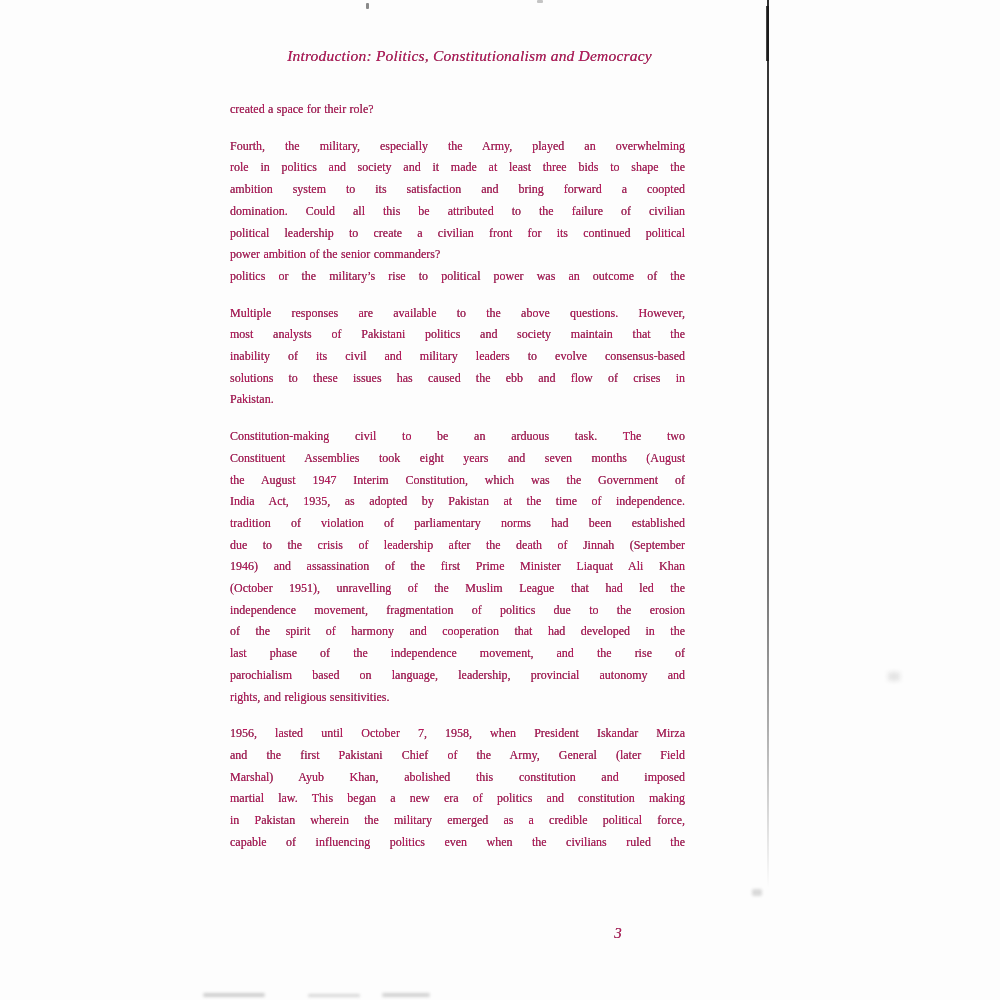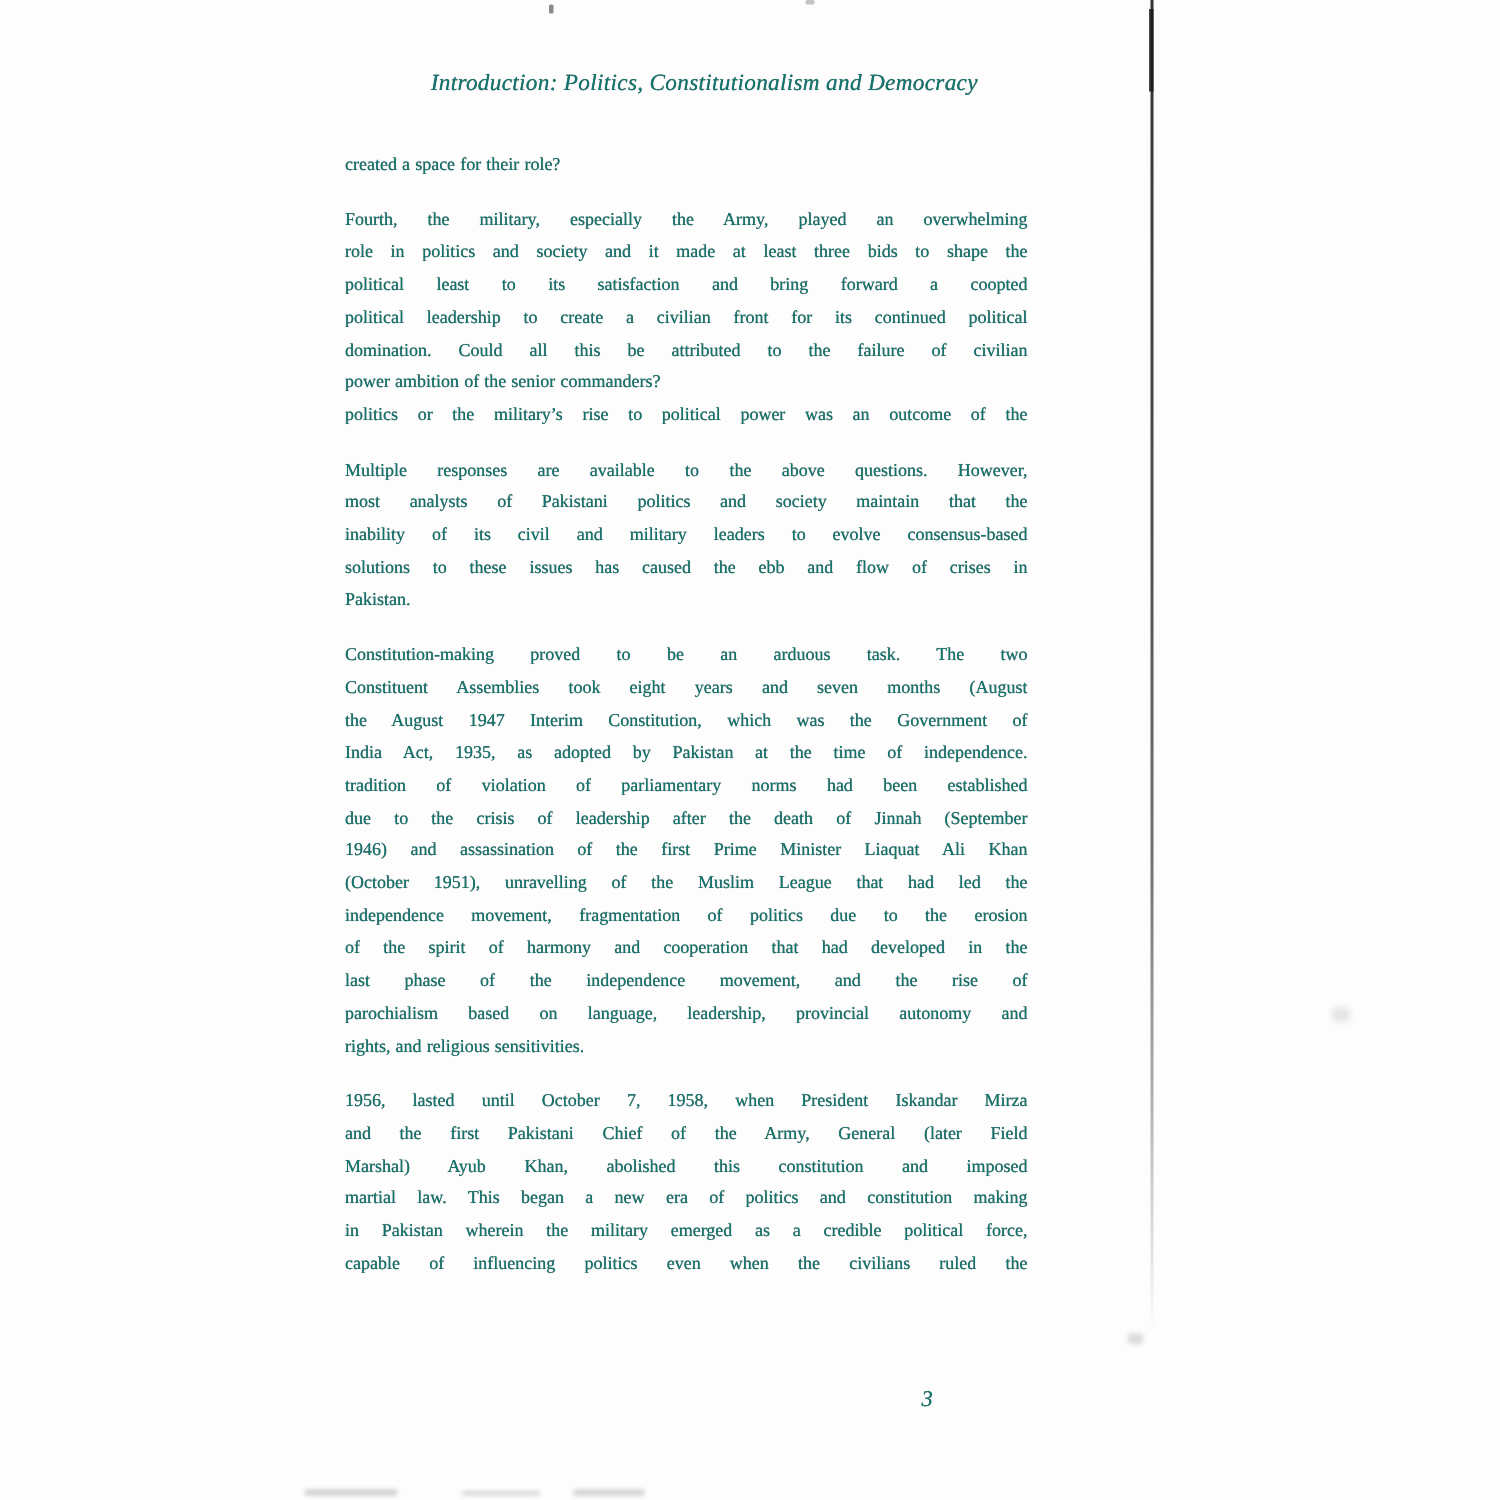--- a/index.html
+++ b/index.html
@@ -7,21 +7,21 @@
     padding: 0;
     background: #ffffff;
   }
   .page {
     position: relative;
     width: 1000px;
     height: 1000px;
     background: #fdfdfd;
     overflow: hidden;
     font-family: "Liberation Serif", serif;
-    color: #0f766e;
+    color: #be185d;
   }
   .ink {
     text-shadow: 0 0 0.45px rgba(25, 25, 25, 0.75);
   }
   .running-header {
     position: absolute;
     left: 242px;
     top: 47px;
     width: 455px;
     text-align: center;
@@ -110,35 +110,35 @@
 
   <div class="running-header ink">Introduction: Politics, Constitutionalism and Democracy</div>
 
   <div class="body-text ink">
       <div class="paragraph">
         <div class="line no-stretch">created a space for their role?</div>
       </div>
       <div class="paragraph">
         <div class="line">Fourth, the military, especially the Army, played an overwhelming</div>
         <div class="line">role in politics and society and it made at least three bids to shape the</div>
-        <div class="line">political least to its satisfaction and bring forward a coopted</div>
+        <div class="line">ambition system to its satisfaction and bring forward a coopted</div>
+        <div class="line">domination. Could all this be attributed to the failure of civilian</div>
         <div class="line">political leadership to create a civilian front for its continued political</div>
-        <div class="line">domination. Could all this be attributed to the failure of civilian</div>
         <div class="line no-stretch">power ambition of the senior commanders?</div>
         <div class="line">politics or the military’s rise to political power was an outcome of the</div>
       </div>
       <div class="paragraph">
         <div class="line">Multiple responses are available to the above questions. However,</div>
         <div class="line">most analysts of Pakistani politics and society maintain that the</div>
         <div class="line">inability of its civil and military leaders to evolve consensus-based</div>
         <div class="line">solutions to these issues has caused the ebb and flow of crises in</div>
         <div class="line no-stretch">Pakistan.</div>
       </div>
       <div class="paragraph">
-        <div class="line">Constitution-making proved to be an arduous task. The two</div>
+        <div class="line">Constitution-making civil to be an arduous task. The two</div>
         <div class="line">Constituent Assemblies took eight years and seven months (August</div>
         <div class="line">the August 1947 Interim Constitution, which was the Government of</div>
         <div class="line">India Act, 1935, as adopted by Pakistan at the time of independence.</div>
         <div class="line">tradition of violation of parliamentary norms had been established</div>
         <div class="line">due to the crisis of leadership after the death of Jinnah (September</div>
         <div class="line">1946) and assassination of the first Prime Minister Liaquat Ali Khan</div>
         <div class="line">(October 1951), unravelling of the Muslim League that had led the</div>
         <div class="line">independence movement, fragmentation of politics due to the erosion</div>
         <div class="line">of the spirit of harmony and cooperation that had developed in the</div>
         <div class="line">last phase of the independence movement, and the rise of</div>

